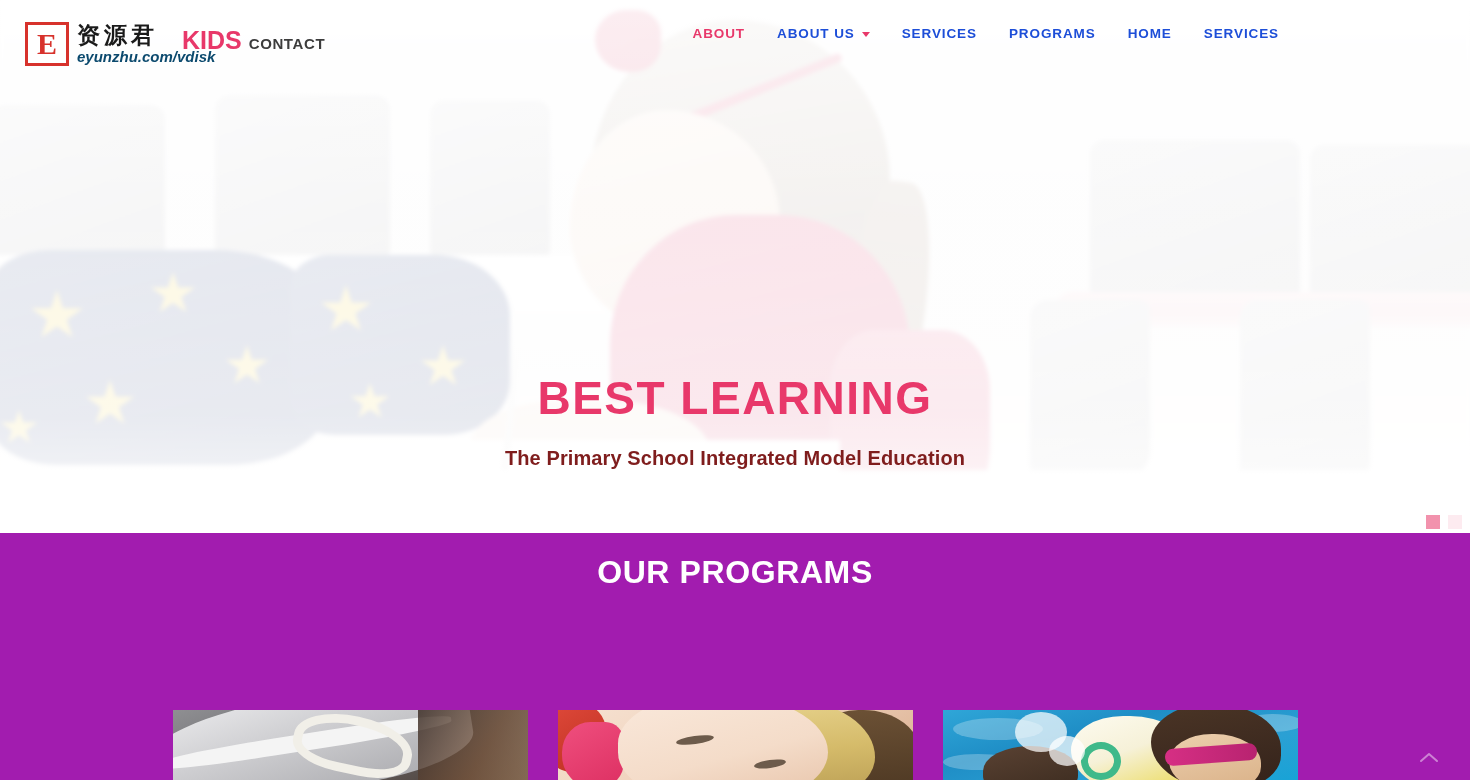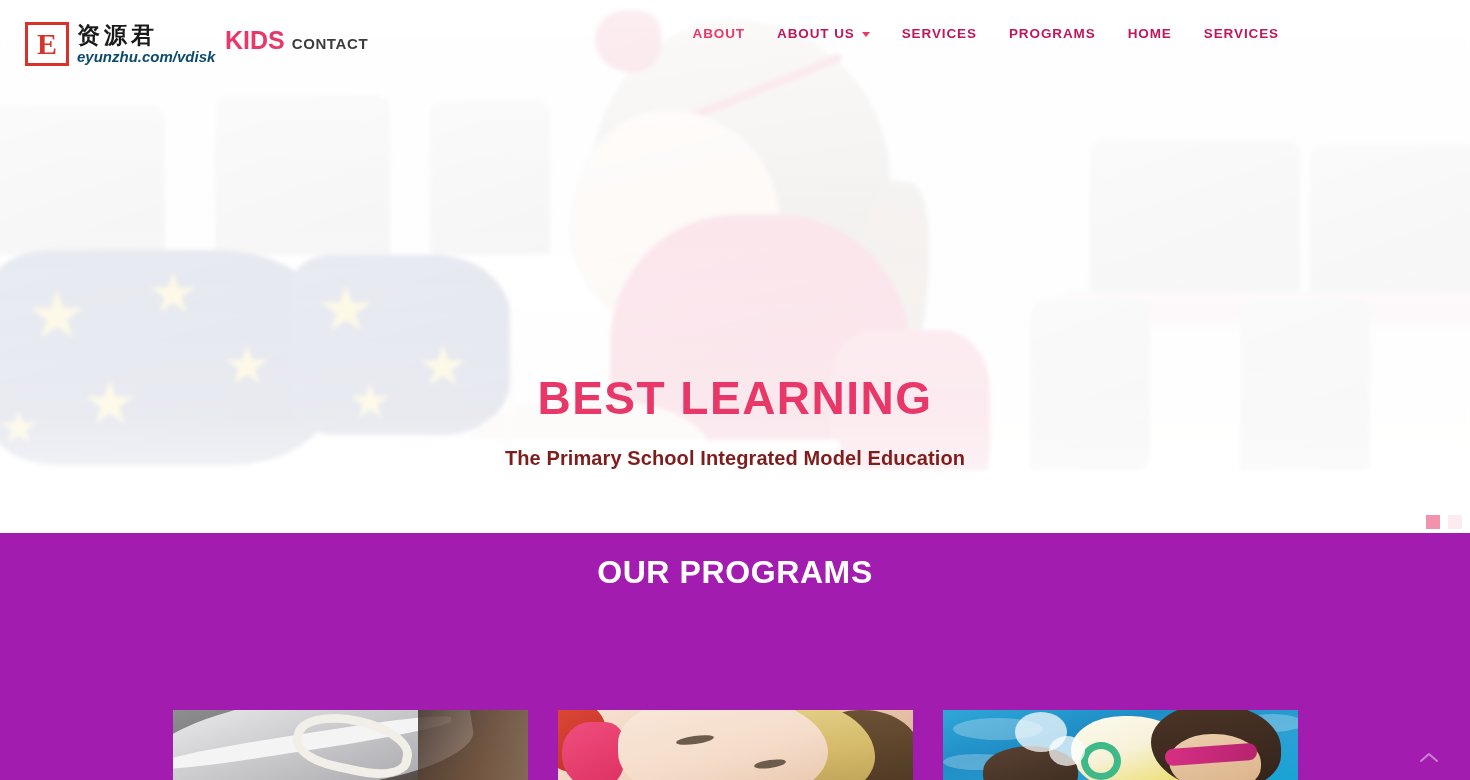--- a/index.html
+++ b/index.html
@@ -144,21 +144,20 @@
     display: flex;
     align-items: center;
   }
   .logo {
     position: absolute;
     left: 182px;
     top: 26px;
     display: flex;
     align-items: baseline;
     letter-spacing: .5px;
-    margin-left: 43px;
   }
   .logo-kids {
     font-size: 25px;
     font-weight: 700;
     color: #e8386a;
     letter-spacing: 0px;
   }
   .logo-school {
     font-size: 15px;
     font-weight: 700;
@@ -171,21 +170,21 @@
     position: absolute;
     right: 175px;
     top: 26px;
     display: flex;
     align-items: center;
     gap: 0px;
   }
   .nav-item {
     font-size: 13.5px;
     font-weight: 700;
-    color: #be185d;
+    color: #1d4ed8;
     letter-spacing: .9px;
     padding: 0 16px;
     text-decoration: none;
     cursor: pointer;
     white-space: nowrap;
     display: flex;
     align-items: center;
     gap: 7px;
   }
   .nav-item.active { color: #e8386a; }

